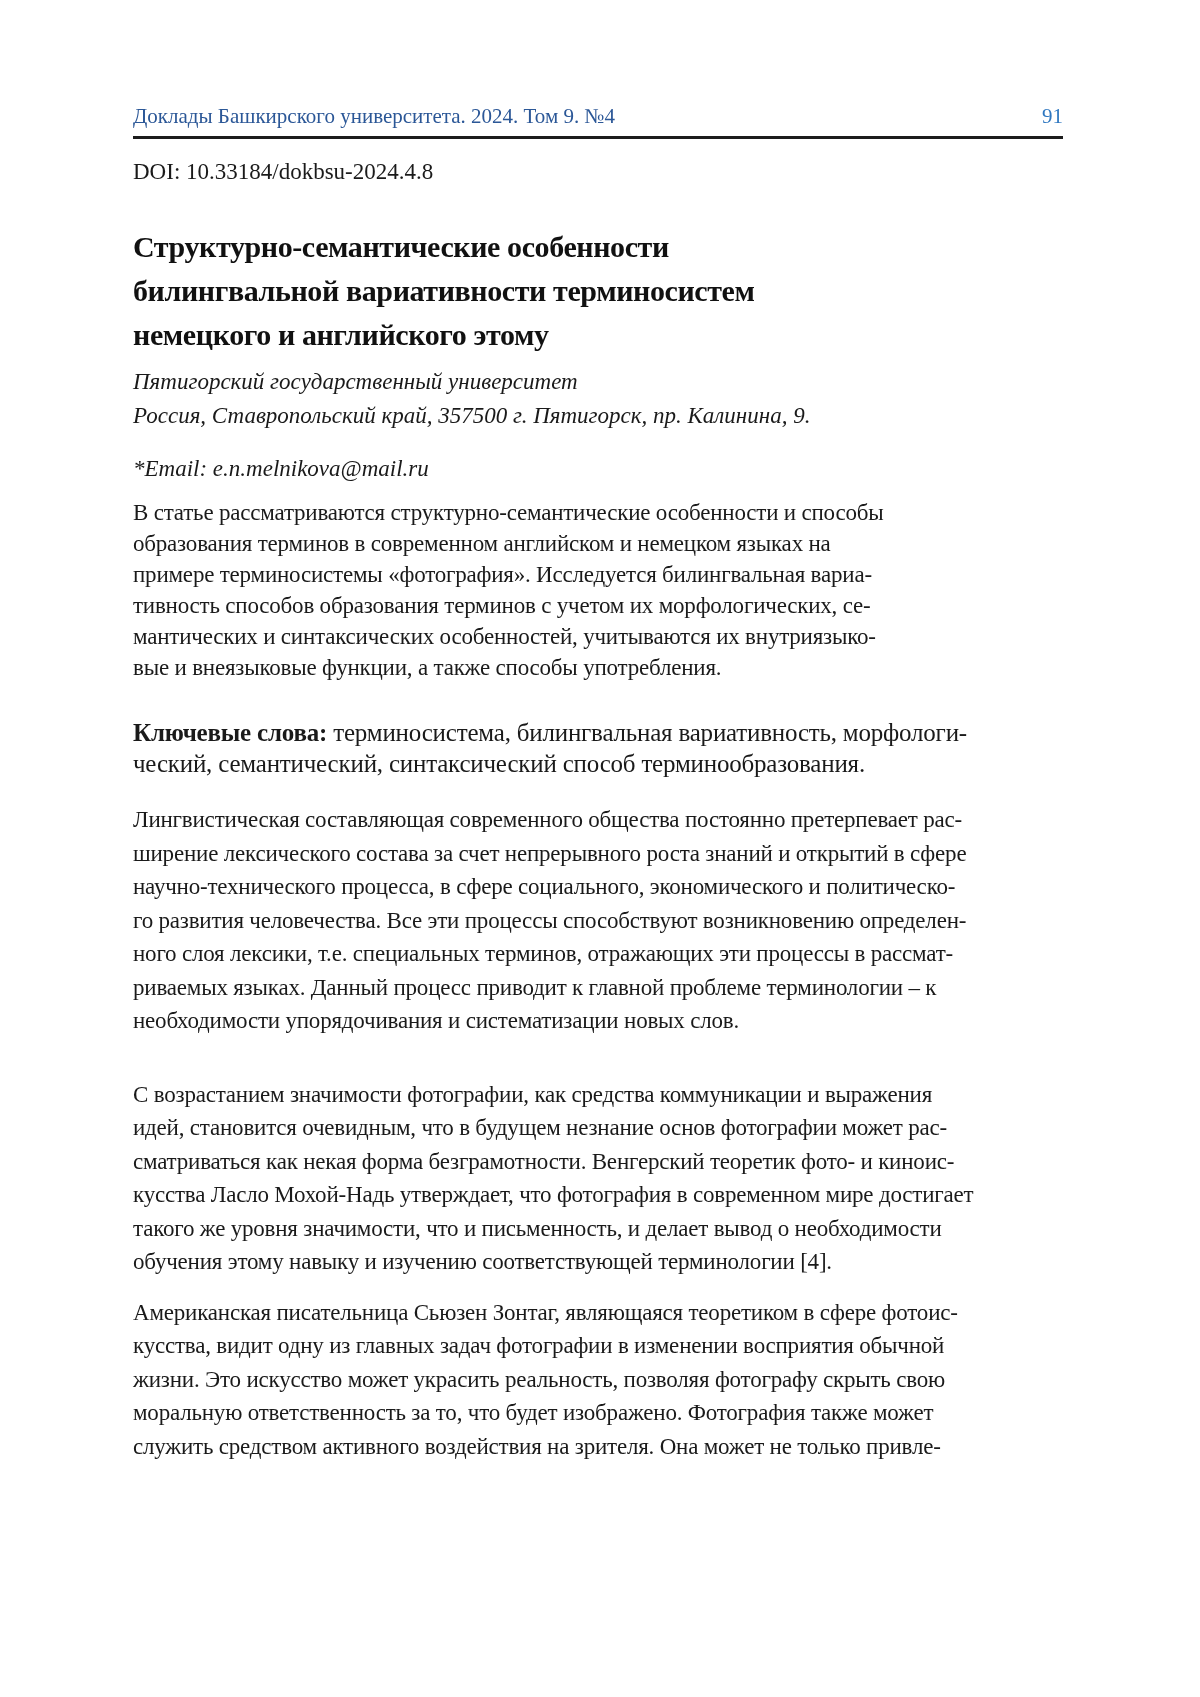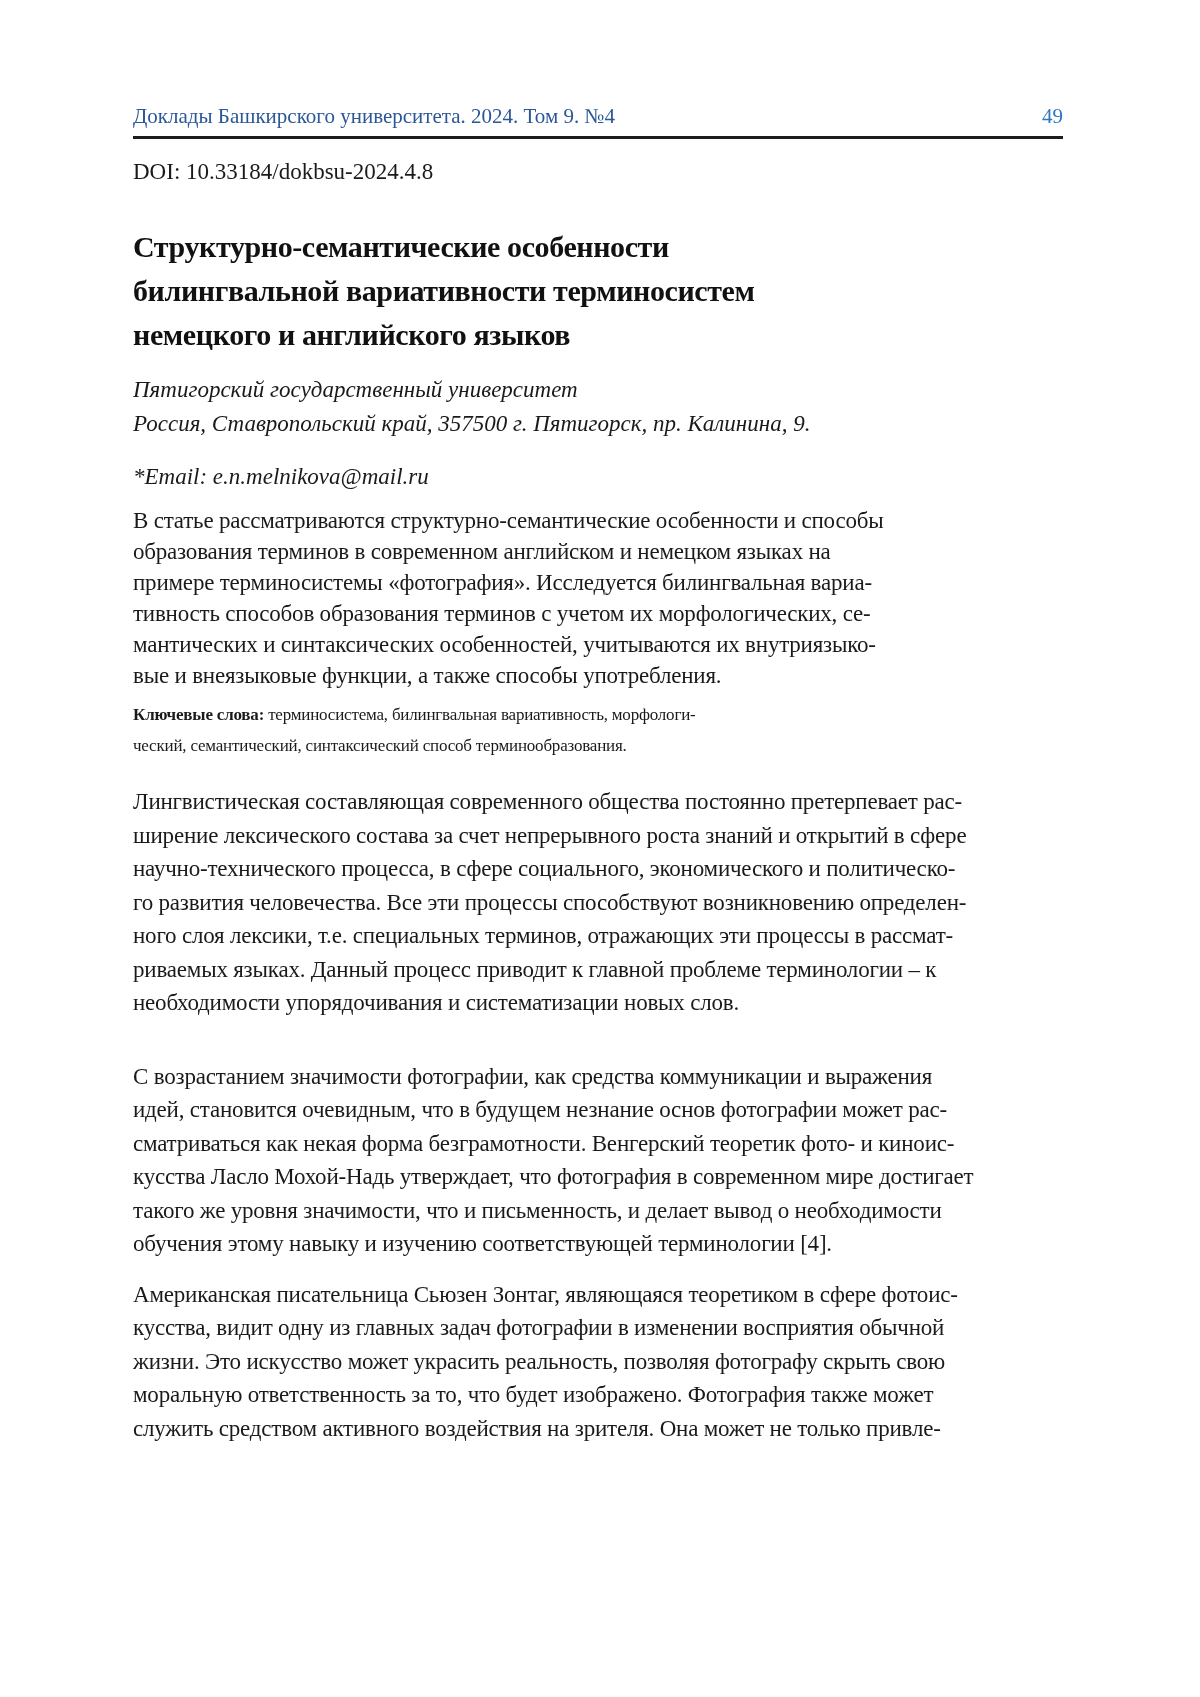--- a/index.html
+++ b/index.html
@@ -55,43 +55,43 @@
     color: #111111;
   }
   .authors {
     margin-top: 26px;
     font-size: 26px;
     font-weight: bold;
     line-height: 36px;
     letter-spacing: -0.3px;
   }
   .affiliation {
-    margin-top: 16px;
+    margin-top: 8px;
     font-size: 23px;
     font-style: italic;
     line-height: 34px;
     white-space: pre-line;
   }
   .email {
     margin-top: 20px;
     font-size: 23px;
     font-style: italic;
     line-height: 32px;
   }
   .abstract {
     margin-top: 12px;
     font-size: 23px;
     line-height: 31px;
     letter-spacing: -0.2px;
     white-space: pre-line;
     max-width: 930px;
   }
   .keywords {
-    margin-top: 8px;
-    font-size: 17px;
+    margin-top: 34px;
+    font-size: 25px;
     line-height: 31px;
     letter-spacing: -0.2px;
     white-space: pre-line;
   }
   .keywords .kw-label { font-weight: bold; }
   .body-par {
     font-size: 23px;
     line-height: 33.5px;
     letter-spacing: -0.2px;
     white-space: pre-line;
@@ -101,29 +101,29 @@
   .par-3 { margin-top: 17px; }
 </style>
 </head>
 <body>
 
 <div class="page">
   <div class="content">
 
     <div class="header-row">
       <span class="journal-title">Доклады Башкирского университета. 2024. Том 9. №4</span>
-      <span class="page-number">49</span>
+      <span class="page-number">91</span>
     </div>
     <hr class="header-rule">
 
     <p class="doi">DOI: 10.33184/dokbsu-2024.4.8</p>
 
     <h1 class="title">Структурно-семантические особенности
 билингвальной вариативности терминосистем
-немецкого и английского языков</h1>
+немецкого и английского этому</h1>
 
 
     <p class="affiliation">Пятигорский государственный университет
 Россия, Ставропольский край, 357500 г. Пятигорск, пр. Калинина, 9.</p>
 
     <p class="email">*Email: e.n.melnikova@mail.ru</p>
 
     <p class="abstract">В статье рассматриваются структурно-семантические особенности и способы
 образования терминов в современном английском и немецком языках на
 примере терминосистемы «фотография». Исследуется билингвальная вариа-

